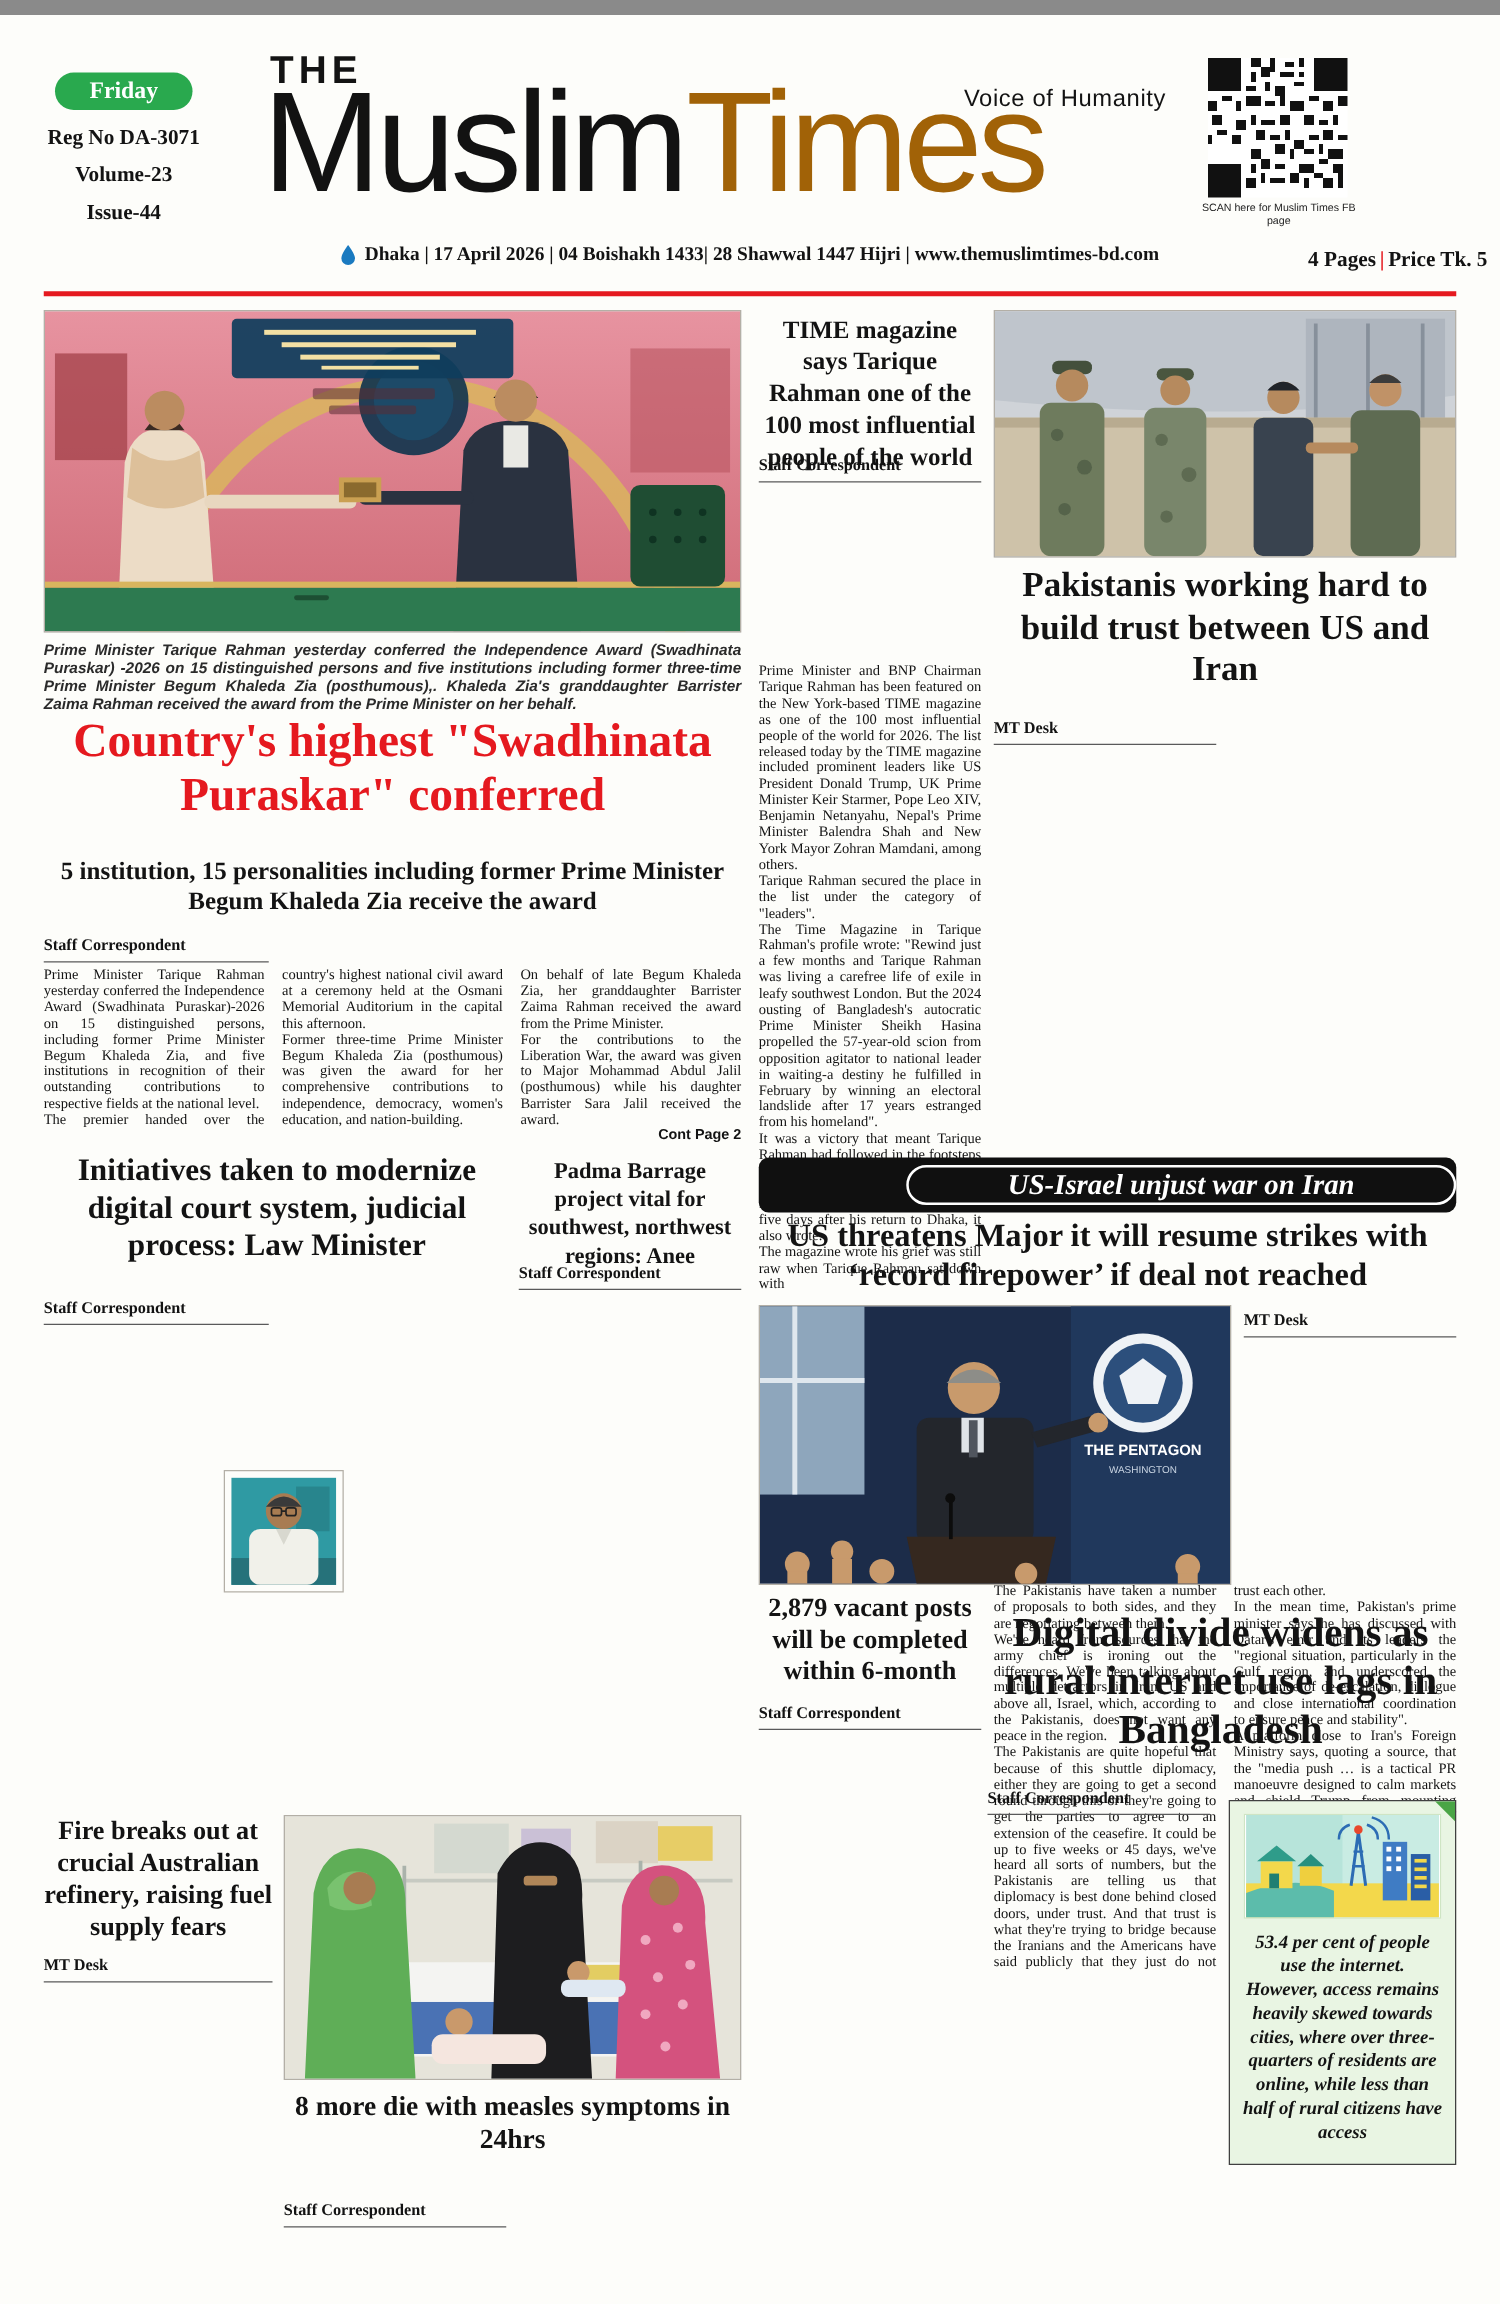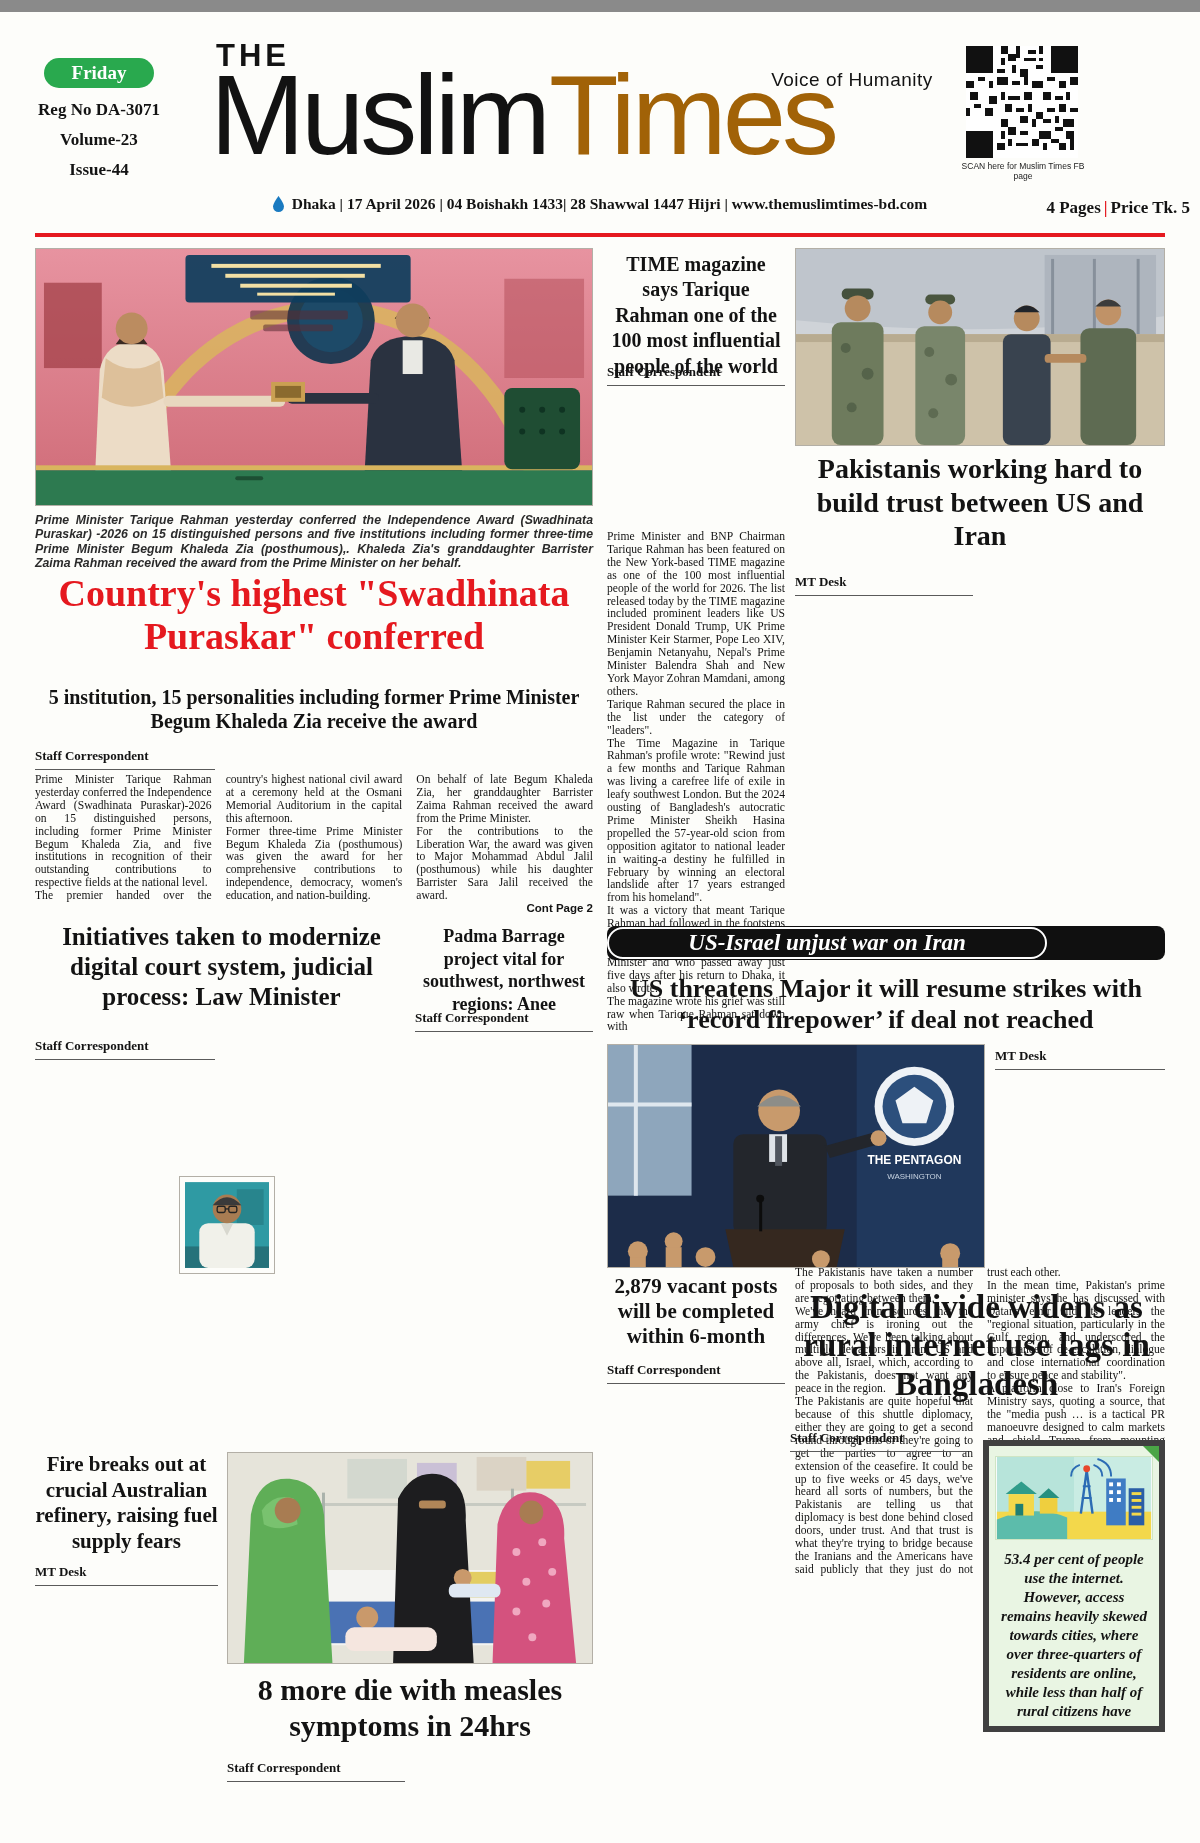--- a/index.html
+++ b/index.html
@@ -61,49 +61,49 @@
   
   #init-headline{left:35px;top:910px;width:373px;font-size:25px;line-height:1.2}
   #init-byline{left:35px;top:1026px;width:180px}
   #init-photo{left:180px;top:1165px;border:5px solid #fdfdfa;outline:1px solid #b3afa6}
 
   
   #padma-headline{left:415px;top:913px;width:178px;font-size:18px;line-height:1.26}
   #padma-byline{left:415px;top:998px;width:178px}
 
   
-  #banner{left:607px;top:914px;width:558px;height:34px;background:#101010;border-radius:8px;
-          display:flex;align-items:center;justify-content:flex-start}
+  #banner{left:607px;top:914px;width:558px;height:44px;background:#101010;border-radius:8px;
+          display:flex;align-items:center;justify-content:flex-end}
   #banner-capsule{width:440px;height:32px;border:2px solid #fff;border-radius:17px;display:flex;
                   align-items:center;justify-content:center;color:#fff;font-weight:bold;font-style:italic;font-size:23px}
   #ust-headline{left:607px;top:962px;width:558px;font-size:26px;line-height:1.18}
   #ust-photo{left:607px;top:1032px}
   #ust-byline{left:995px;top:1036px;width:170px}
 
   
   #vac-headline{left:607px;top:1262px;width:178px;font-size:21px;line-height:1.18}
   #vac-byline{left:607px;top:1350px;width:178px}
 
   
   #dig-headline{left:788px;top:1276px;width:377px;font-size:33px;line-height:1.16}
   #dig-byline{left:790px;top:1418px;width:178px}
-  #dig-quote-box{left:983px;top:1428px;width:182px;height:292px;background:#e9f5e3;border:6px solid #404040;
+  #dig-quote-box{left:983px;top:1428px;width:182px;height:292px;background:#e9f5e3;border:1px solid #404040;
                  overflow:hidden;text-align:center}
   #dig-quote-box::after{content:"";position:absolute;top:0;right:0;width:0;height:0;
                  border-left:16px solid transparent;border-top:16px solid #4aa546}
   #dig-quote{padding:4px 10px 0;font-weight:bold;font-style:italic;font-size:15px;line-height:1.27}
   #dig-illustration{display:block;margin:10px auto 6px;border:1px solid #cfe5c4;background:#fff}
 
   
   #fire-headline{left:35px;top:1440px;width:183px;font-size:21px;line-height:1.22}
   #fire-byline{left:35px;top:1552px;width:183px}
 
   
   #mea-photo{left:227px;top:1440px}
-  #mea-headline{left:227px;top:1660px;width:366px;font-size:30px;line-height:1.2}
+  #mea-headline{left:227px;top:1660px;width:366px;font-size:22px;line-height:1.2}
   #mea-byline{left:227px;top:1748px;width:178px}
 </style>
 </head>
 <body>
 
 <div id="page">
 
   <div class="abs" id="left-info">
     <span id="day-badge">Friday</span>
     <span id="reg-no">Reg No DA-3071</span>

